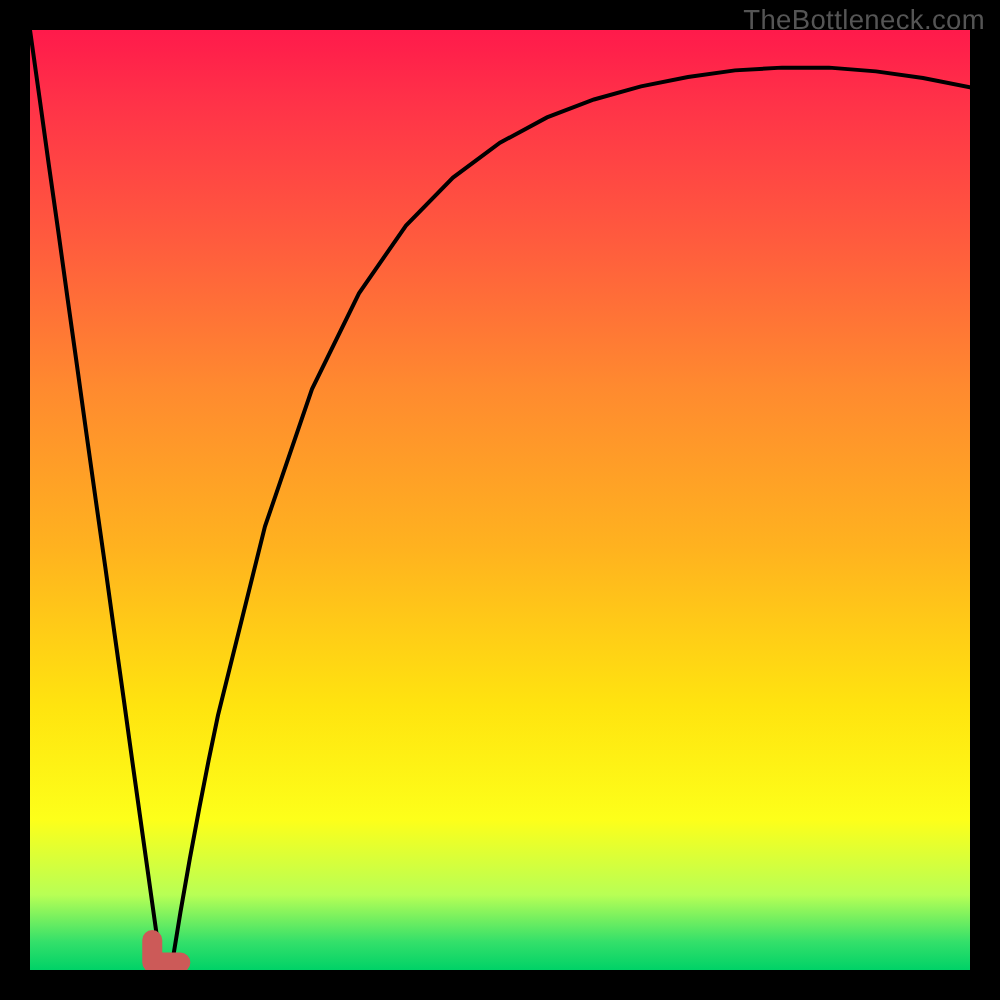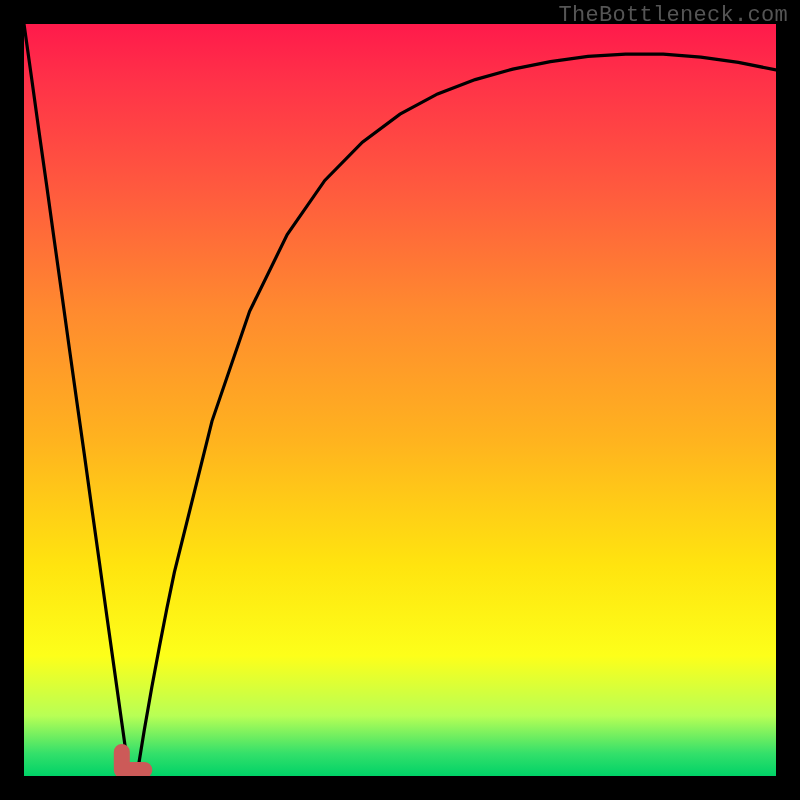--- a/index.html
+++ b/index.html
@@ -14,21 +14,21 @@
     position: relative;
     width: 800px;
     height: 800px;
     background: #000;
   }
   .watermark {
     position: absolute;
     top: 3px;
     right: 12px;
     color: #555;
-    font-family: Liberation Mono, monospace;
+    font-family: Liberation Sans, sans-serif;
     font-size: 22px;
     letter-spacing: 0.3px;
     z-index: 5;
   }
   .plot {
     position: absolute;
     left: 24px;
     top: 24px;
     width: 752px;
     height: 752px;

